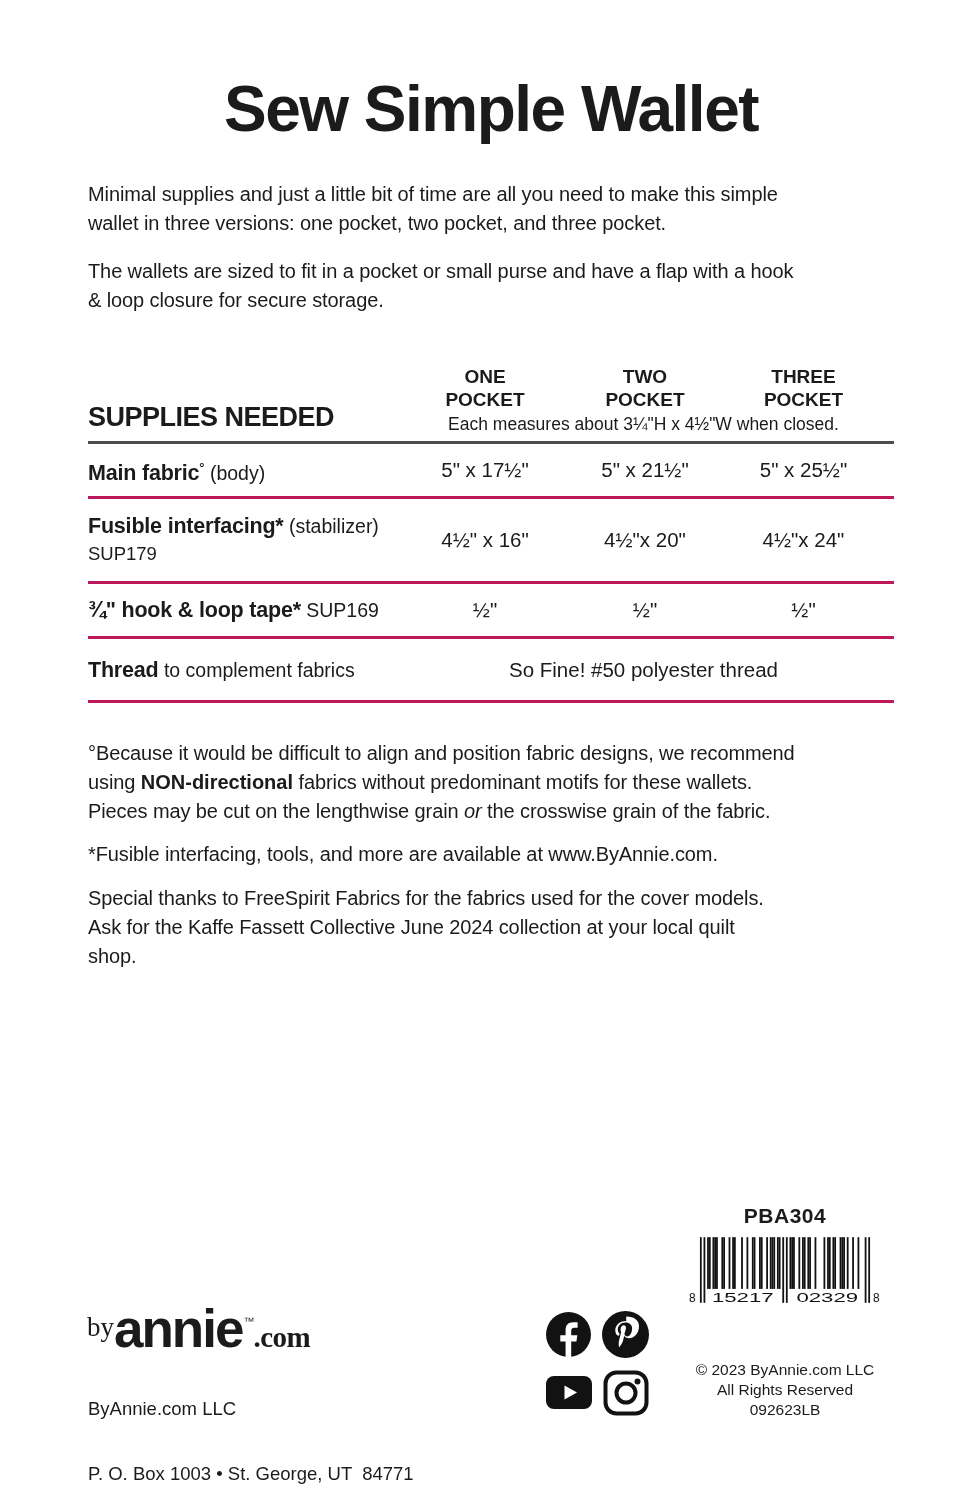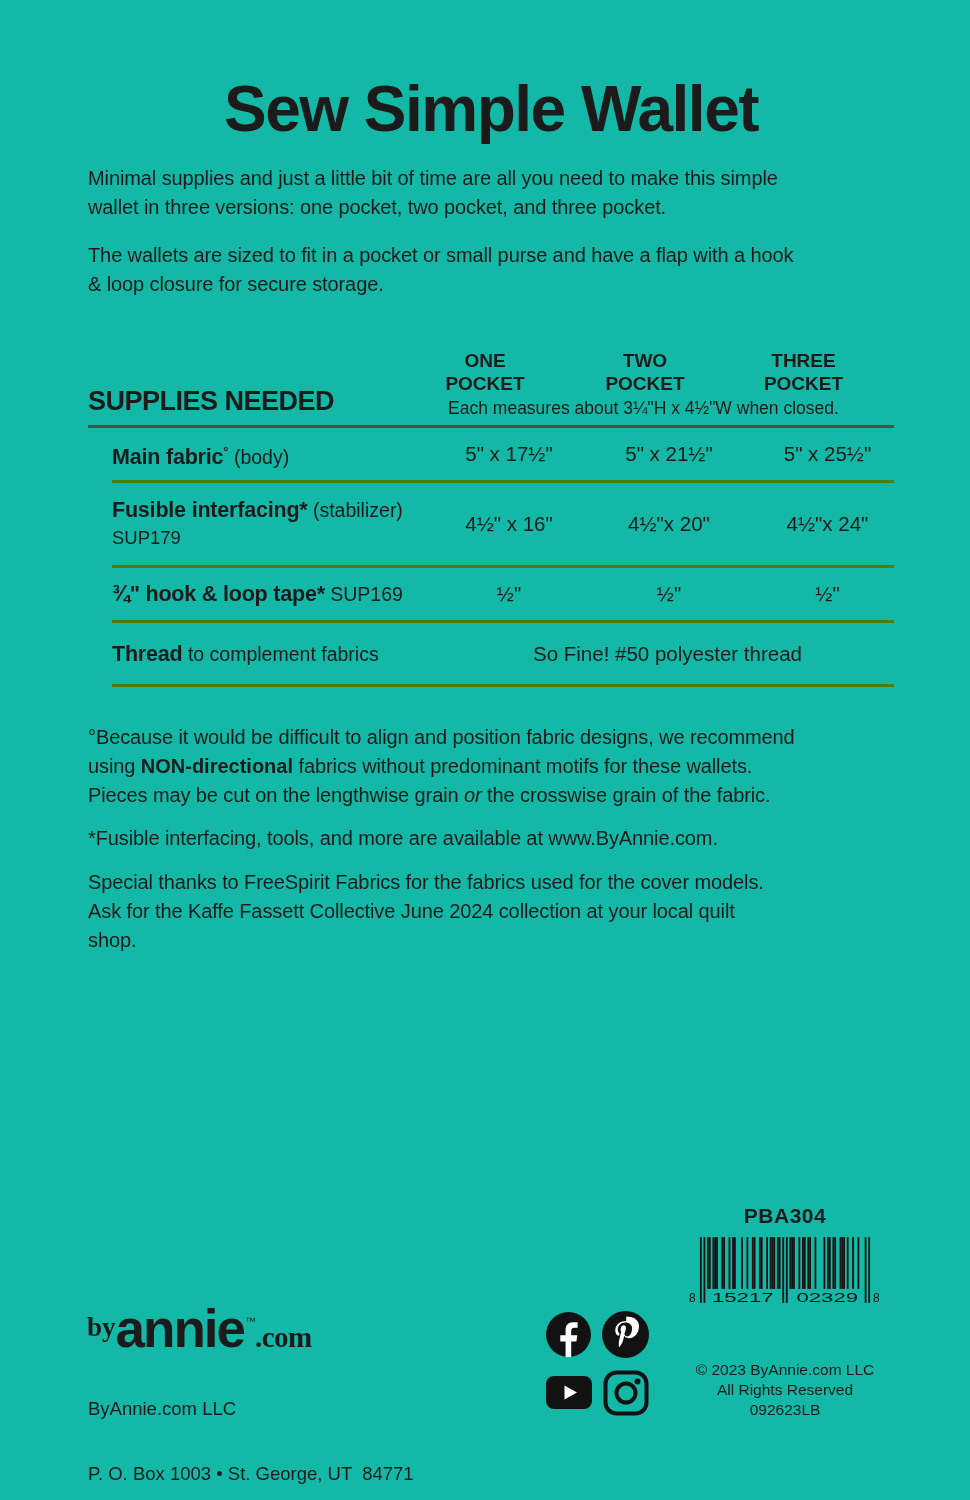--- a/index.html
+++ b/index.html
@@ -1,63 +1,62 @@
 <!DOCTYPE html>
 <html><head>
 <meta charset="utf-8">
 <style>
   * { box-sizing: border-box; }
   html,body { margin:0; padding:0; background:#e8e8e8; }
   .page {
     position:relative;
     width:970px; height:1500px;
     margin:0 auto;
-    background:#14b8a6;
+    background:#ffffff;
     color:#1b1b1b;
     font-family:"Liberation Sans", sans-serif;
     overflow:hidden;
   }
   .content { position:absolute; left:88px; top:0; width:806px; }
 
   h1.title {
     margin:74px 0 0 0;
     font-size:64px; line-height:70px;
     font-weight:bold; letter-spacing:-1.5px;
     text-align:center; white-space:nowrap;
   }
 
   p.intro {
     margin:19px 0 0 0;
     font-size:20px; line-height:29px;
     letter-spacing:-0.1px;
     white-space:pre-line;
   }
-  p.intro.first { margin-top:20px; }
+  p.intro.first { margin-top:36px; }
 
   
   .thead {
     margin-top:50px;
     display:grid; grid-template-columns:317px 477px;
     align-items:end;
     border-bottom:3px solid #4d4d4d;
     padding-bottom:6px;
   }
   .supplies-heading { font-size:27px; font-weight:bold; letter-spacing:-0.5px; padding-bottom:2px; }
   .col-heads { display:grid; grid-template-columns:160px 160px 157px; }
   .col-head {
     font-size:19px; line-height:23px; font-weight:bold;
     text-align:center; white-space:pre-line;
   }
   .size-note { margin-top:3px; font-size:17.5px; text-align:center; }
 
   .trow {
     display:grid; grid-template-columns:317px 160px 160px 157px;
     align-items:center;
-    border-bottom:3px solid #4d7c0f;
-    margin-left:24px;
+    border-bottom:3px solid #be185d;
   }
   .trow.span { grid-template-columns:317px 477px; }
   .r1 { min-height:55px; }
   .r2 { min-height:85px; }
   .r3 { min-height:55px; }
   .r4 { min-height:64px; }
   .item { font-size:19.5px; line-height:26px; }
   .item b { font-size:21.5px; letter-spacing:-0.2px; }
   .item sup { font-size:13px; font-weight:bold; }
   .item-line2 { display:block; font-size:18.5px; margin-top:2px; }
@@ -69,21 +68,21 @@
     font-size:20px; line-height:29px;
     letter-spacing:-0.1px;
     white-space:pre-line;
   }
   p.note.first { margin-top:36px; }
   p.note.third { margin-top:15px; }
   p.note b { letter-spacing:0;text-align:center; }
 
   
   .logo { position:absolute; left:87px; top:1298px; white-space:nowrap; }
-  .logo-by { font-family:"Liberation Serif", serif; font-weight:bold; font-size:27px; position:relative; top:-11px; }
+  .logo-by { font-family:"Liberation Serif", serif; font-weight:normal; font-size:27px; position:relative; top:-11px; }
   .logo-annie { font-weight:bold; font-size:53px; letter-spacing:-2px; }
   .logo-tm { font-size:11px; position:relative; top:-22px; left:1px; }
   .logo-com { font-family:"Liberation Serif", serif; font-weight:bold; font-size:29px; letter-spacing:-0.5px; }
 
   .address-block { position:absolute; left:88px; top:1355px; font-size:18.5px; line-height:21.5px; white-space:pre; }
 
   .social { position:absolute; left:545px; top:1311px;
     display:grid; grid-template-columns:47px 47px; grid-template-rows:47px 47px;
     column-gap:10px; row-gap:11px; }
   .social .cell { display:flex; align-items:center; justify-content:center; }

